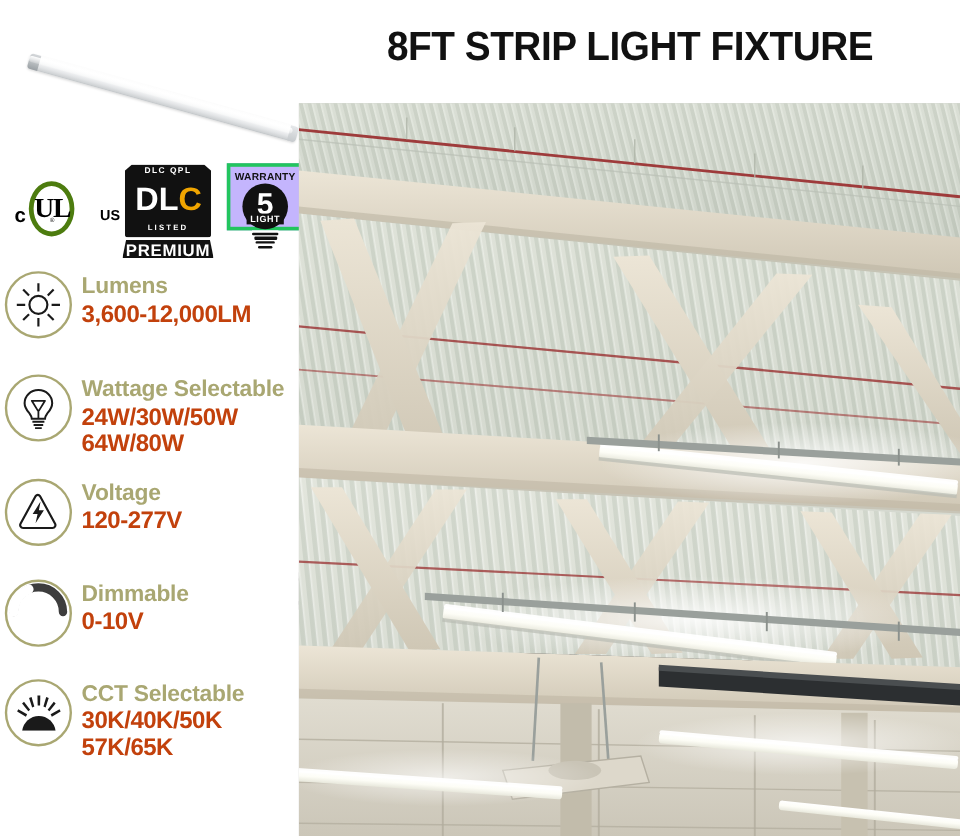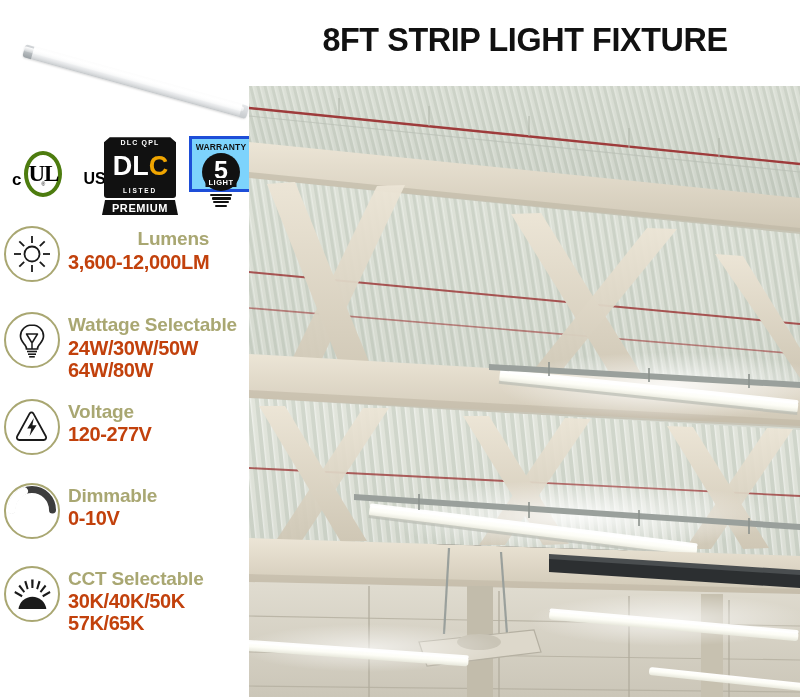--- a/index.html
+++ b/index.html
@@ -55,21 +55,21 @@
   .cert { position: absolute; }
 
   
   .ul-badge { left: 2px; top: 8px; width: 86px; height: 60px; }
   .ul-row { display:flex; align-items:center; height:60px; }
   .ul-c, .ul-us {
     font-size: 17px; font-weight: 700; color:#000;
     font-family:"Liberation Sans", sans-serif; line-height:1;
   }
   .ul-c { margin-right: 3px; margin-top: 10px; }
-  .ul-us { margin-left: 21px; margin-top: 10px; font-size:16px; }
+  .ul-us { margin-left: 21px; margin-top: 10px; font-size:12px; }
   .ul-circle {
     width: 46px; height: 46px; border: 4px solid #4d7c0f; border-radius: 50%;
     display:flex; align-items:center; justify-content:center; position:relative;
   }
   .ul-text {
     font-size: 23px; font-weight: 700; color:#000; letter-spacing:-1px;
     font-family:"Liberation Serif", serif; line-height:1; margin-top:-2px;
   }
   .ul-reg {
     position:absolute; bottom:6px; left:50%; transform:translateX(-50%);
@@ -95,30 +95,30 @@
     position:absolute; top:14px; left:0; width:100%; height:32px;
     display:flex; align-items:center; justify-content:center; gap:1px;
   }
   .dlc-letters .lt {
     font-size: 27px; font-weight:700; color:#ffffff; line-height:1;
     font-family:"Liberation Sans", sans-serif; letter-spacing:-1px;
   }
   .dlc-letters .lt.c-gold { color:#f0a500; }
   .dlc-premium {
     margin: 2px auto 0; width: 76px; height: 15px;
-    background:#111111; color:#fff; font-size:11px; font-weight:700;
+    background:#111111; color:#fff; font-size:14px; font-weight:700;
     letter-spacing:.6px; display:flex; align-items:center; justify-content:center;
     clip-path: polygon(4% 0, 96% 0, 100% 100%, 0 100%);
   }
 
   
   .warranty-badge { left: 176px; top: 0px; width: 70px; height: 84px; }
   .warr-square {
     position:relative; width: 64px; height: 56px;
-    border: 3px solid #1d4ed8; background:#7dd3fc; margin: 0 auto;
+    border: 3px solid #22c55e; background:#c4b5fd; margin: 0 auto;
   }
   .warr-title {
     position:absolute; top:3px; left:0; width:100%; text-align:center;
     font-size:8.5px; font-weight:700; color:#111; letter-spacing:.2px;
   }
   .warr-bulb {
     position:absolute; left:50%; top:14px; transform:translateX(-50%);
     width:38px; height:38px; border-radius:50%; background:#111;
     display:flex; align-items:center; justify-content:center;
   }
@@ -213,21 +213,21 @@
         <i></i>
           <i></i>
           <i></i>
           <i></i>
       </div>
     </div>
   </div>
 
   <div class="features">
 
-    <div class="feature" style="margin-bottom:30px;text-align:right;">
+    <div class="feature" style="margin-bottom:30px;">
       <div class="feat-icon">
         <svg width="40" height="40" viewBox="0 0 40 40">
           <circle cx="20" cy="20" r="7.5" fill="none" stroke="#1a1a1a" stroke-width="1.8"></circle>
           <g stroke="#1a1a1a" stroke-width="1.8" stroke-linecap="butt">
             <line x1="20" y1="2" x2="20" y2="9"></line>
             <line x1="20" y1="31" x2="20" y2="38"></line>
             <line x1="2" y1="20" x2="9" y2="20"></line>
             <line x1="31" y1="20" x2="38" y2="20"></line>
             <line x1="7.3" y1="7.3" x2="12.2" y2="12.2"></line>
             <line x1="27.8" y1="27.8" x2="32.7" y2="32.7"></line>

